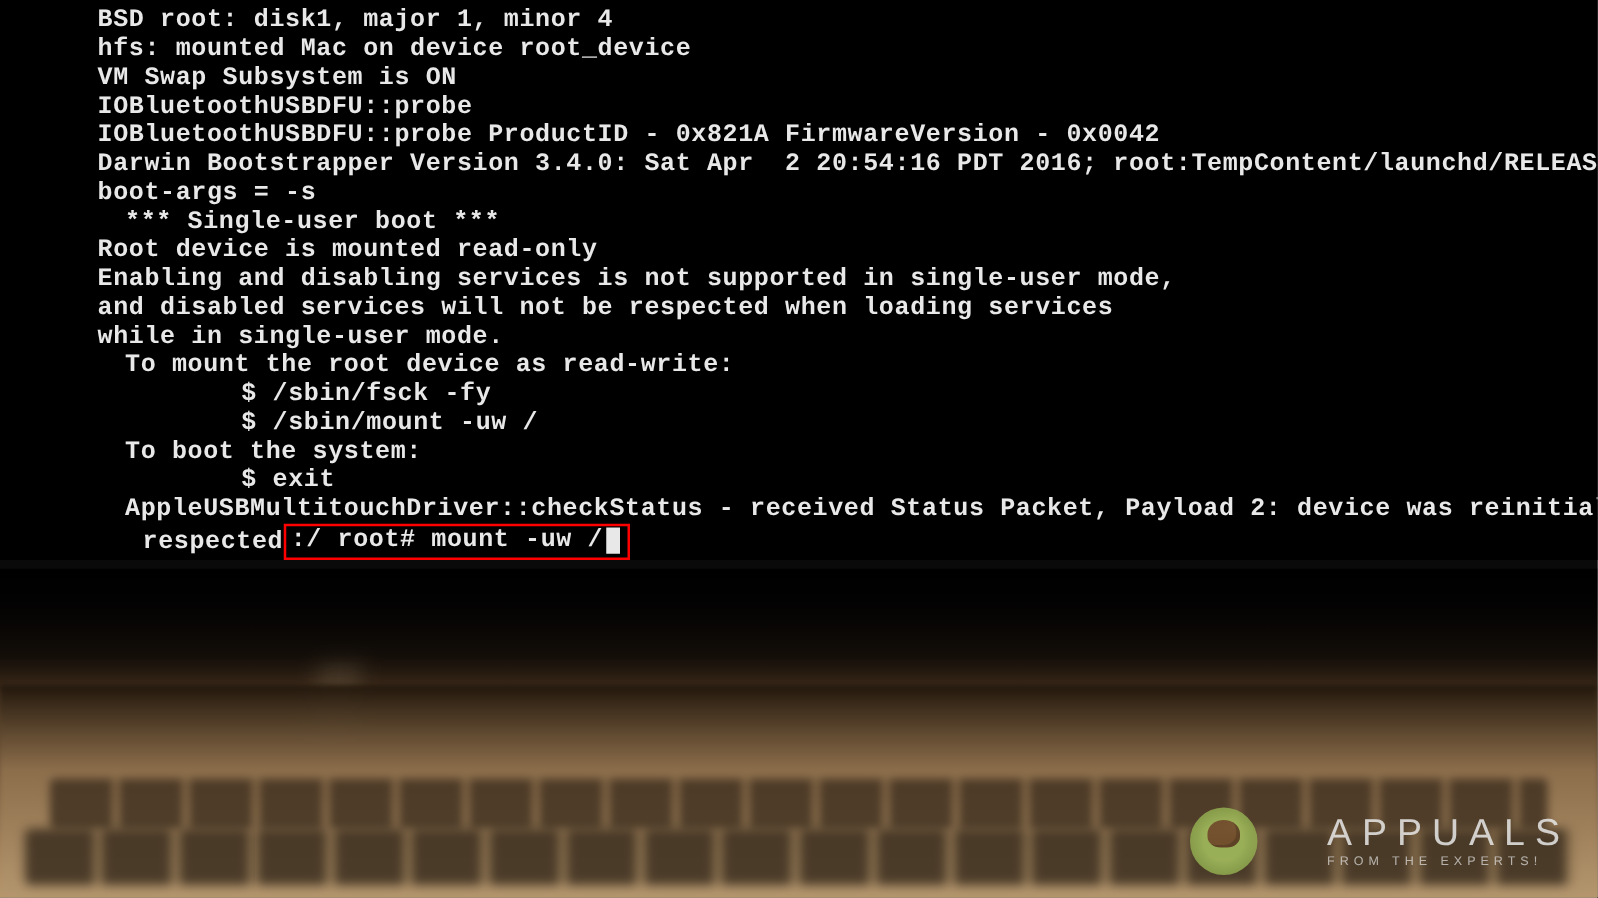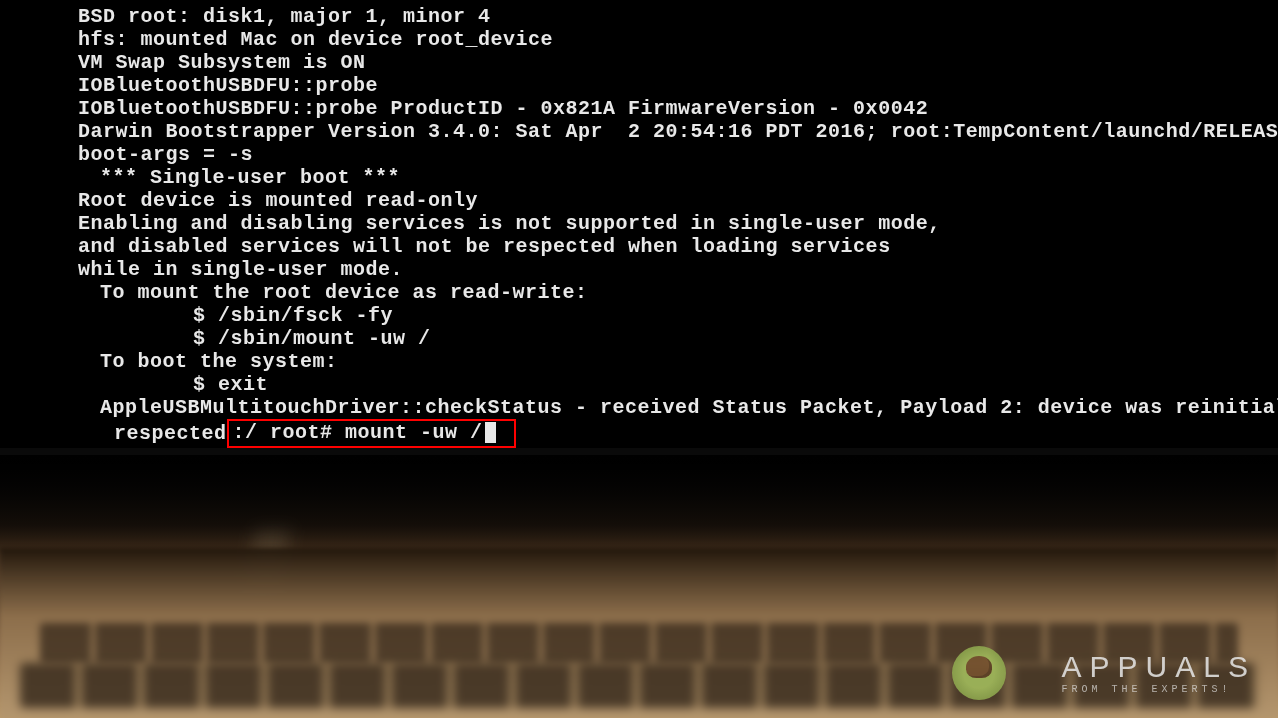--- a/index.html
+++ b/index.html
@@ -35,21 +35,21 @@
     .slight-indent {
       padding-left: 22px;
     }
     .prompt-line {
       display: flex;
       align-items: center;
       padding-left: 36px;
     }
     .highlight-box {
       border: 2px solid #ff0000;
-      padding: 0 18px 2px 4px;
+      padding: 0 6px 2px 4px;
       display: inline-flex;
       align-items: center;
     }
     .cursor {
       display: inline-block;
       width: 11px;
       height: 21px;
       background: #e8e8e8;
       vertical-align: text-bottom;
       margin-left: 2px;
@@ -135,21 +135,21 @@
       line-height: 1;
       margin-left: 48px;
     }
     .wm-main {
       font-family: Arial, sans-serif;
       font-size: 30px;
       letter-spacing: 8px;
       font-weight: 300;
     }
     .wm-sub {
-      font-family: Liberation Mono, monospace;
+      font-family: Liberation Sans, sans-serif;
       font-size: 10px;
       letter-spacing: 4px;
       margin-top: 3px;
       opacity: 0.8;
     }
   </style>
 </head>
 <body>
 
 <div class="screen">

